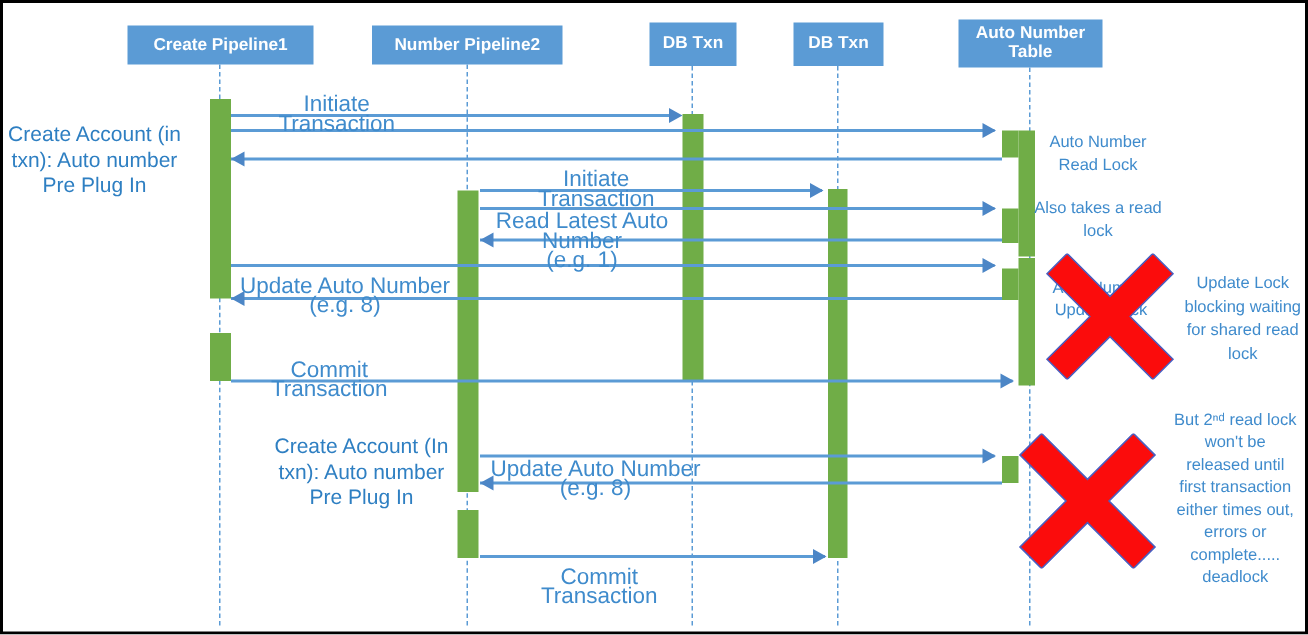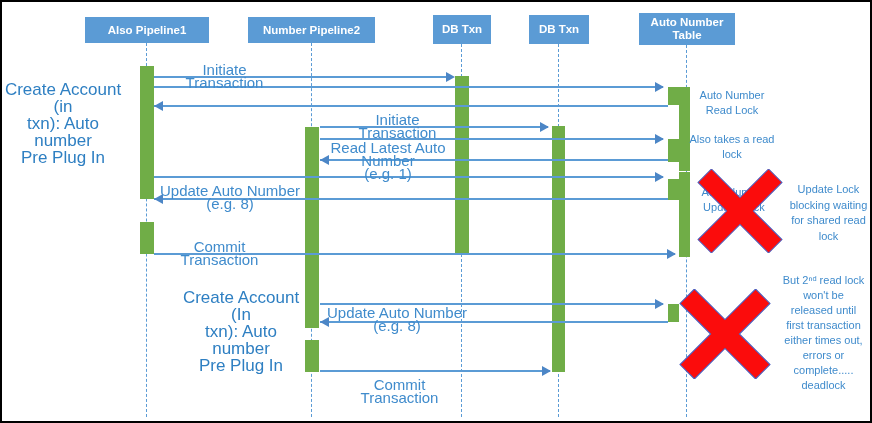--- a/index.html
+++ b/index.html
@@ -15,32 +15,32 @@
   }
   .lifeline{position:absolute;width:0;border-left:1px dashed #5B9BD5;}
   .bar{position:absolute;background:#70AD47;}
   .msgline{position:absolute;height:1.5px;background:#5B9BD5;}
   .arrR{position:absolute;width:0;height:0;border-top:5px solid transparent;
         border-bottom:5px solid transparent;border-left:9px solid #4C86C6;}
   .arrL{position:absolute;width:0;height:0;border-top:5px solid transparent;
         border-bottom:5px solid transparent;border-right:9px solid #4C86C6;}
   .msglabel{position:absolute;color:#3F8BCC;font-size:15px;text-align:center;
         line-height:13px;white-space:pre-line;}
-  .steplabel{position:absolute;color:#2E7FC2;font-size:17px;text-align:center;
+  .steplabel{position:absolute;color:#2E7FC2;font-size:14px;text-align:center;
         line-height:17px;white-space:pre-line;}
   .note{position:absolute;color:#3F8BCC;font-size:11px;text-align:center;
         line-height:15px;white-space:pre-line;}
   .xmark{position:absolute;}
 </style>
 </head>
 <body>
 
 <div id="canvas">
 
-  <div class="hdr" style="left:83px;top:15px;width:124px;height:26px;">Also Pipeline1</div>
+  <div class="hdr" style="left:83px;top:15px;width:124px;height:26px;">Create Pipeline1</div>
   <div class="hdr" style="left:246px;top:15px;width:127px;height:26px;">Number Pipeline2</div>
   <div class="hdr" style="left:431px;top:13px;width:58px;height:29px;">DB Txn</div>
   <div class="hdr" style="left:527px;top:13px;width:60px;height:29px;">DB Txn</div>
   <div class="hdr" style="left:637px;top:11px;width:96px;height:32px;">Auto Number
 Table</div>
 
   <div class="lifeline" style="left:144px;top:41px;height:374px;"></div>
   <div class="lifeline" style="left:309px;top:41px;height:374px;"></div>
   <div class="lifeline" style="left:459px;top:42px;height:373px;"></div>
   <div class="lifeline" style="left:556px;top:42px;height:373px;"></div>

